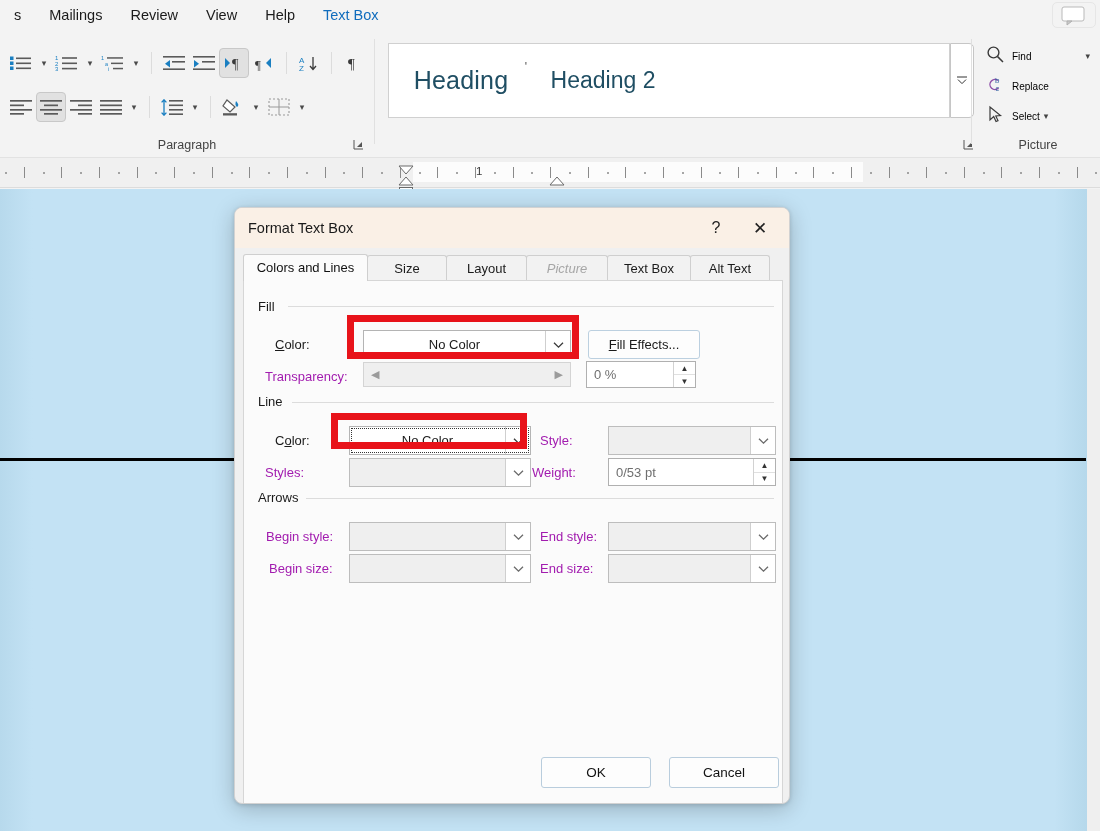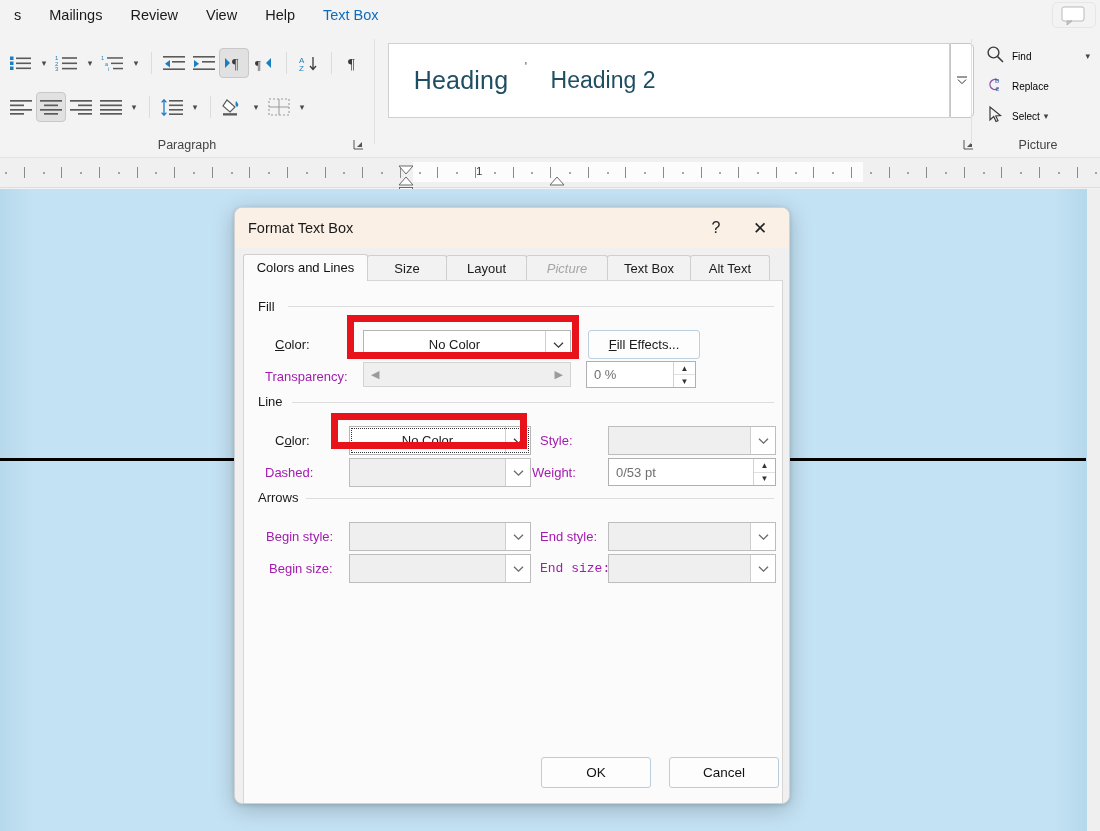--- a/index.html
+++ b/index.html
@@ -603,21 +603,21 @@
       <div class="flabel dim" style="left:296px; top:152px;">Style:</div>
       <div class="combo dis" style="left:364px; top:145px; width:168px; height:29px;">
         <span class="cval"></span>
         <span class="cbtn">
           <svg width="11" height="8" viewBox="0 0 11 8">
               <path d="M1 1.8 L5.5 6.2 L10 1.8" fill="none" stroke="#6a6a6a" stroke-width="1.3"></path>
             </svg>
         </span>
       </div>
 
-      <div class="flabel dim" style="left:21px; top:184px;">Dashed:</div>
+      <div class="flabel dim" style="left:21px; top:184px;">Styles:</div>
       <div class="combo dis" style="left:105px; top:177px; width:182px; height:29px;">
         <span class="cval"></span>
         <span class="cbtn">
           <svg width="11" height="8" viewBox="0 0 11 8">
               <path d="M1 1.8 L5.5 6.2 L10 1.8" fill="none" stroke="#6a6a6a" stroke-width="1.3"></path>
             </svg>
         </span>
       </div>
       <div class="flabel dim" style="left:288px; top:184px;">Weight:</div>
       <div class="spin" style="left:364px; top:177px; width:168px; height:28px;">
@@ -652,21 +652,21 @@
 
       <div class="flabel dim" style="left:25px; top:280px;">Begin size:</div>
       <div class="combo dis" style="left:105px; top:273px; width:182px; height:29px;">
         <span class="cval"></span>
         <span class="cbtn">
           <svg width="11" height="8" viewBox="0 0 11 8">
               <path d="M1 1.8 L5.5 6.2 L10 1.8" fill="none" stroke="#6a6a6a" stroke-width="1.3"></path>
             </svg>
         </span>
       </div>
-      <div class="flabel dim" style="left:296px; top:280px;font-family:Liberation Mono, monospace;">End size:</div>
+      <div class="flabel dim" style="left:296px; top:280px;">End size:</div>
       <div class="combo dis" style="left:364px; top:273px; width:168px; height:29px;">
         <span class="cval"></span>
         <span class="cbtn">
           <svg width="11" height="8" viewBox="0 0 11 8">
               <path d="M1 1.8 L5.5 6.2 L10 1.8" fill="none" stroke="#6a6a6a" stroke-width="1.3"></path>
             </svg>
         </span>
       </div>
     </div>
 

